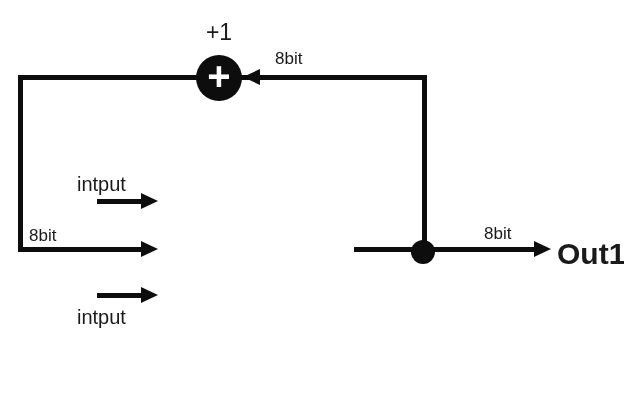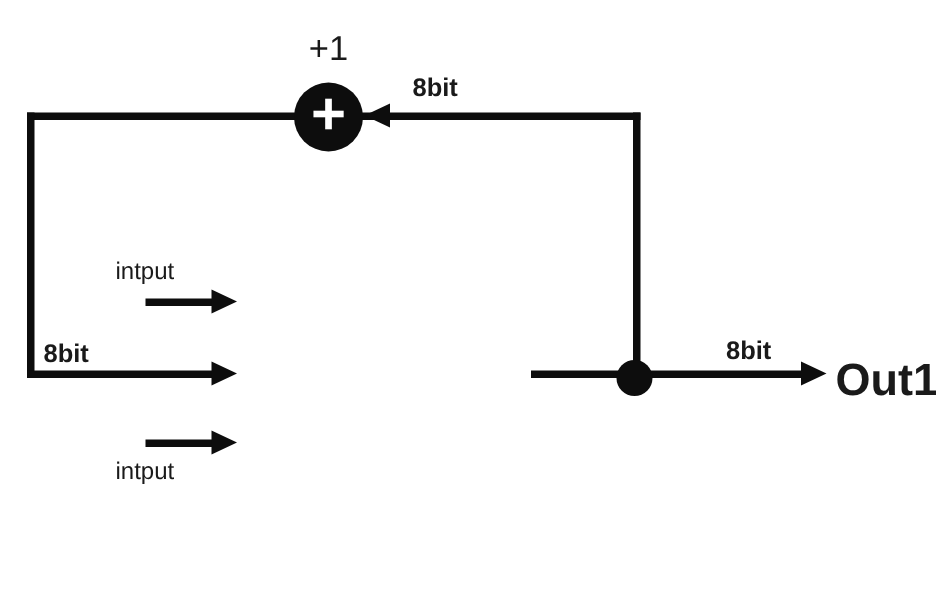--- a/index.html
+++ b/index.html
@@ -54,22 +54,22 @@
     background:linear-gradient(165deg,var(--blk-light),var(--blk-dark));
     border:2px solid var(--line);
   }
   .reg-label{
     position:absolute;left:16px;
     font-size:21px;font-weight:bold;color:#141414;
   }
   .lbl{
     position:absolute;color:var(--text);white-space:nowrap;
   }
-  .lbl.bold{font-weight:bold;font-size:17px;}
-  .lbl.plain{font-size:16px;}
+  .lbl.bold{font-weight:normal;font-size:17px;}
+  .lbl.plain{font-size:20px;}
   .lbl.big{font-weight:bold;font-size:30px;}
   .lbl.plusone{font-size:23px;width:46px;text-align:center;}
 </style>
 </head>
 <body>
 
 <div class="canvas">
 
   <div class="wire" style="left:18px;top:75px;width:409px;height:5px;"></div>
   <div class="wire" style="left:18px;top:75px;width:5px;height:177px;"></div>

